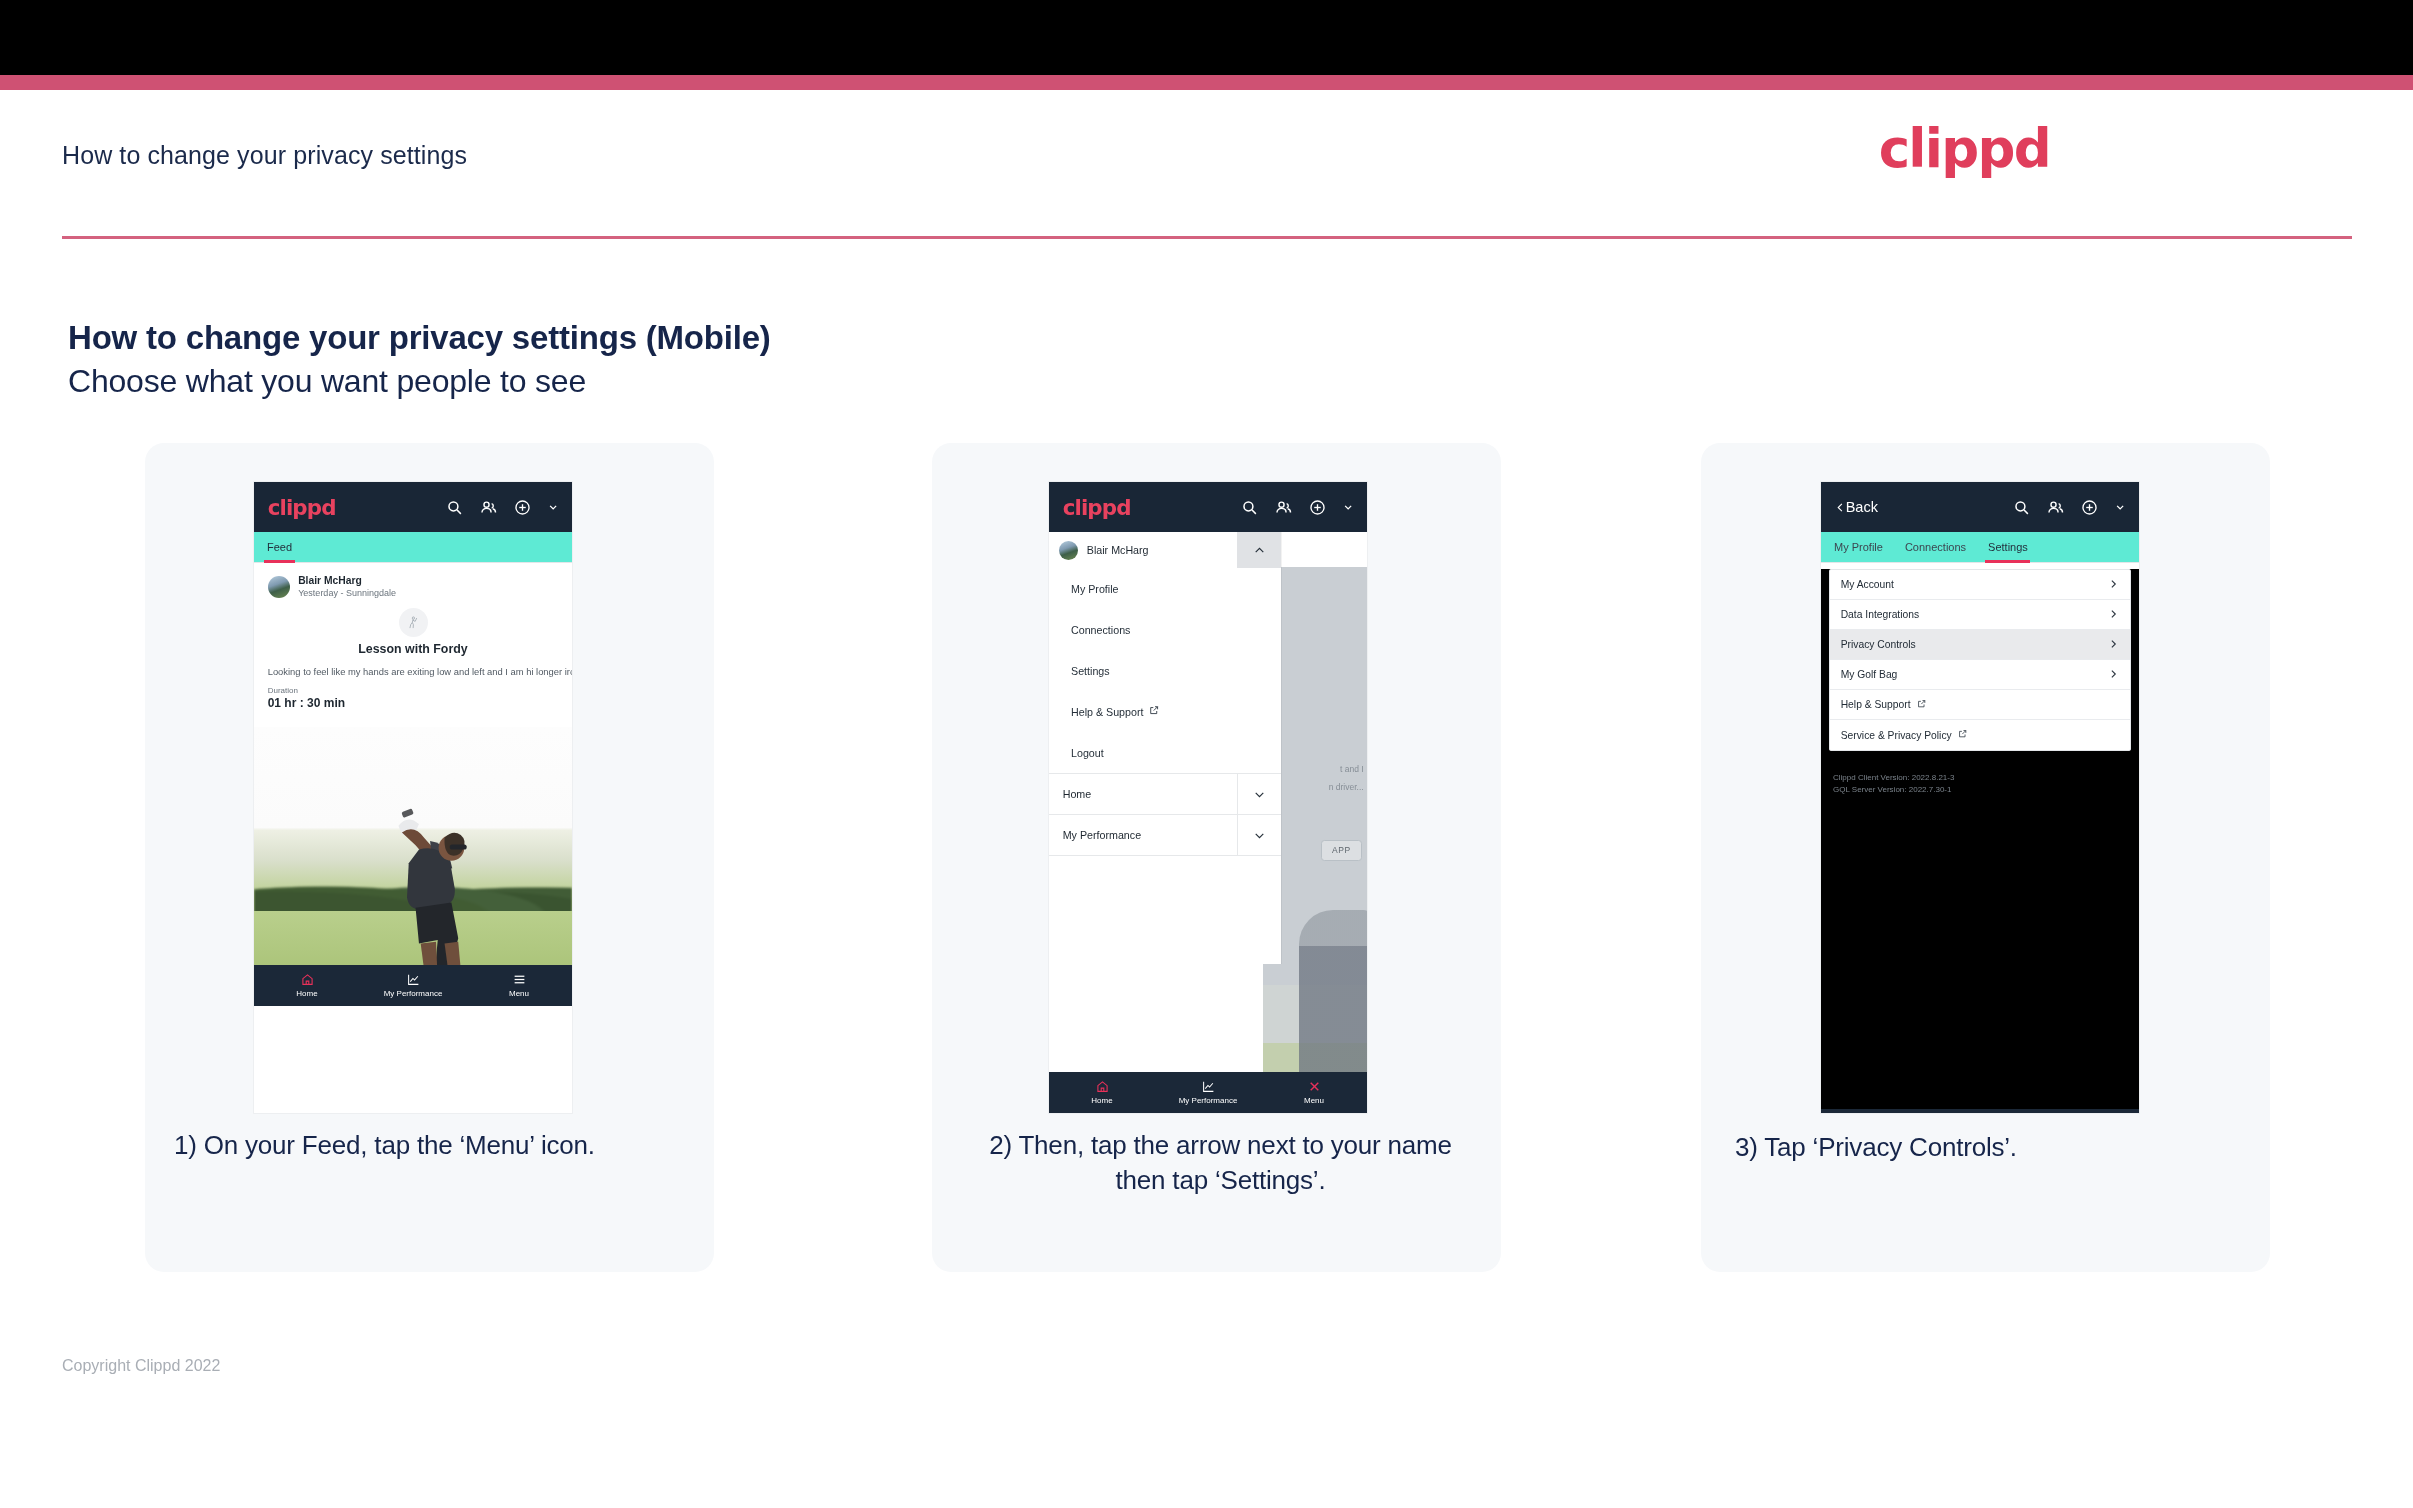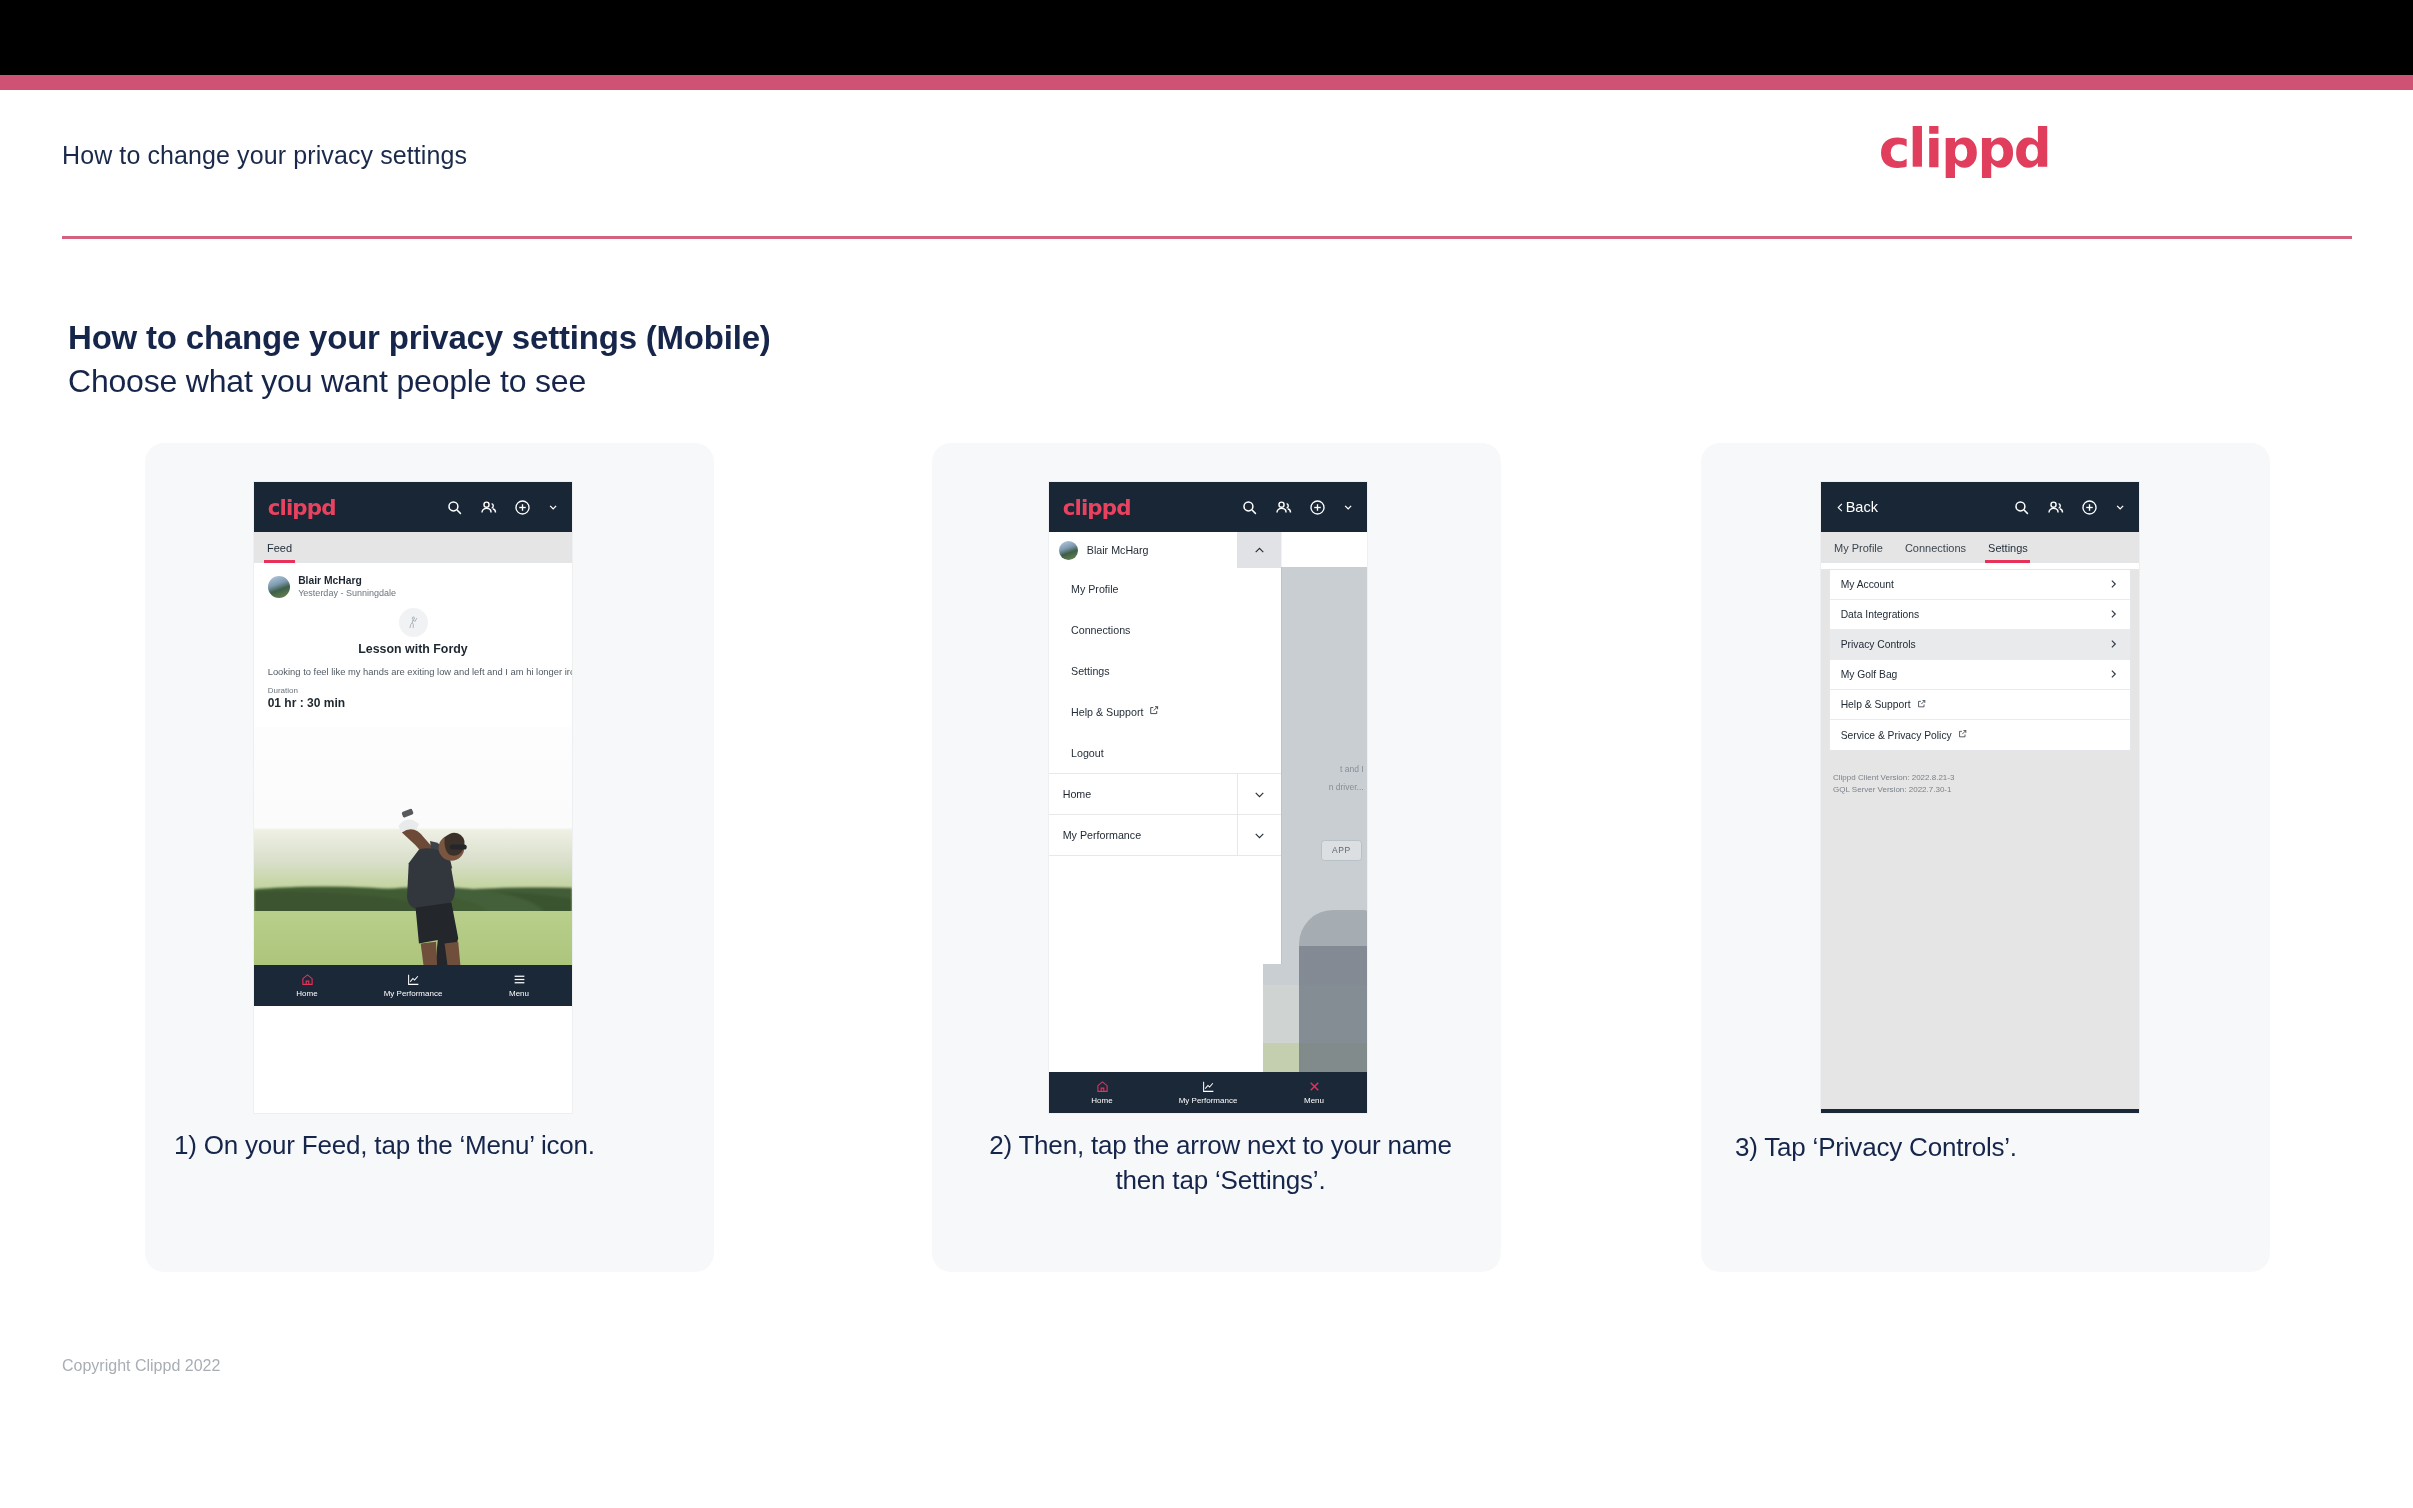--- a/index.html
+++ b/index.html
@@ -69,22 +69,22 @@
     font-family:"DejaVu Sans", sans-serif;
     font-size:21.4px; font-weight:700; color:#e8425f; letter-spacing:-0.9px;
   }
   .pnav-back { display:flex; align-items:center; color:#ffffff; font-size:14.5px; }
   .pnav-icons { margin-left:auto; display:flex; align-items:center; gap:17px; }
   .ico { width:17px; height:17px; display:block; }
   .ico svg { width:100%; height:100%; display:block; }
 
   
   .ptabs {
-    position:relative; height:31px; background:#e5e5e5;
-    display:flex; padding:0 13px;
+    position:relative; height:31px; background:#5eead4;
+    display:flex; align-items:center; padding:0 13px;
     border-bottom:0.9px solid #e3e6e9;
   }
   .ptab { font-size:11px; color:#3c4650; margin-right:22px; position:relative; height:31px;
           display:flex; align-items:center; }
   .ptab.active { color:#23303d; }
   .ptab.active::after {
     content:""; position:absolute; left:-2.6px; right:-2.6px; bottom:0; height:2.6px; background:#e8315a;
   }
 
   
@@ -174,21 +174,21 @@
   }
   .dsec {
     height:41px; display:flex; align-items:center; position:relative;
     padding-left:13.7px; font-size:10.7px; color:#1d262f;
     border-top:0.9px solid #e6e8ea;
   }
   .dsec-caret { position:absolute; right:0; top:0; width:44px; height:40px;
                 display:flex; align-items:center; justify-content:center; border-left:0.9px solid #e6e8ea; }
 
   
-  .p3-body { position:relative; background:#e5e5e5; height:581px; }
+  .p3-body { position:relative; background:#000000; height:581px; }
   .slist { margin:6px 7.7px 0 7.7px; background:#ffffff; border:0.9px solid #e4e6e9; border-radius:1.7px; }
   .srow {
     position:relative; height:30px; display:flex; align-items:center;
     padding:0 11px; font-size:10.3px; color:#222c36;
     border-bottom:0.9px solid #e9ebee;
   }
   .srow:last-child { border-bottom:none; }
   .srow.sel { background:#e9eaec; }
   .srow .chev { position:absolute; right:12px; top:50%; transform:translateY(-50%); }
   .srow .ext { margin-left:6px; }

